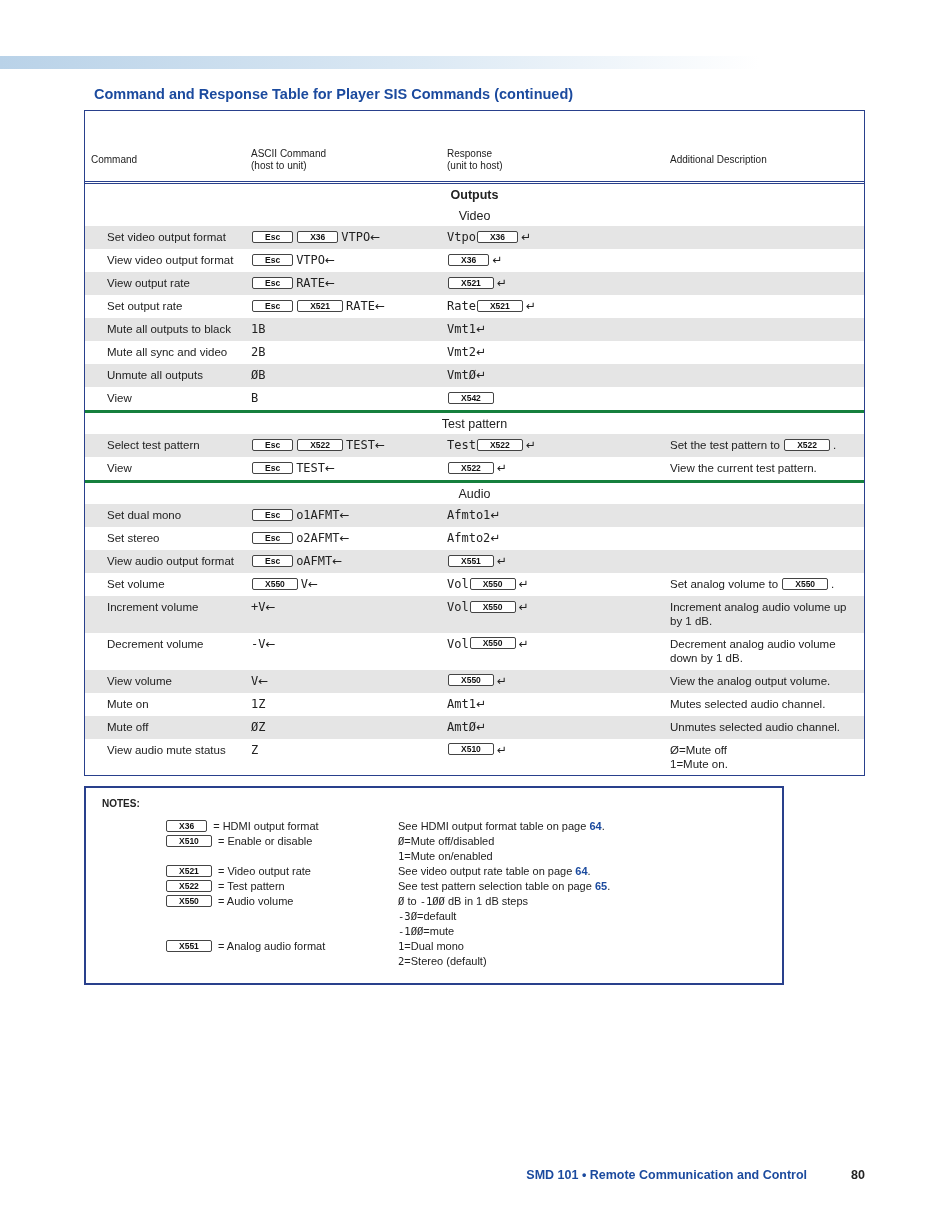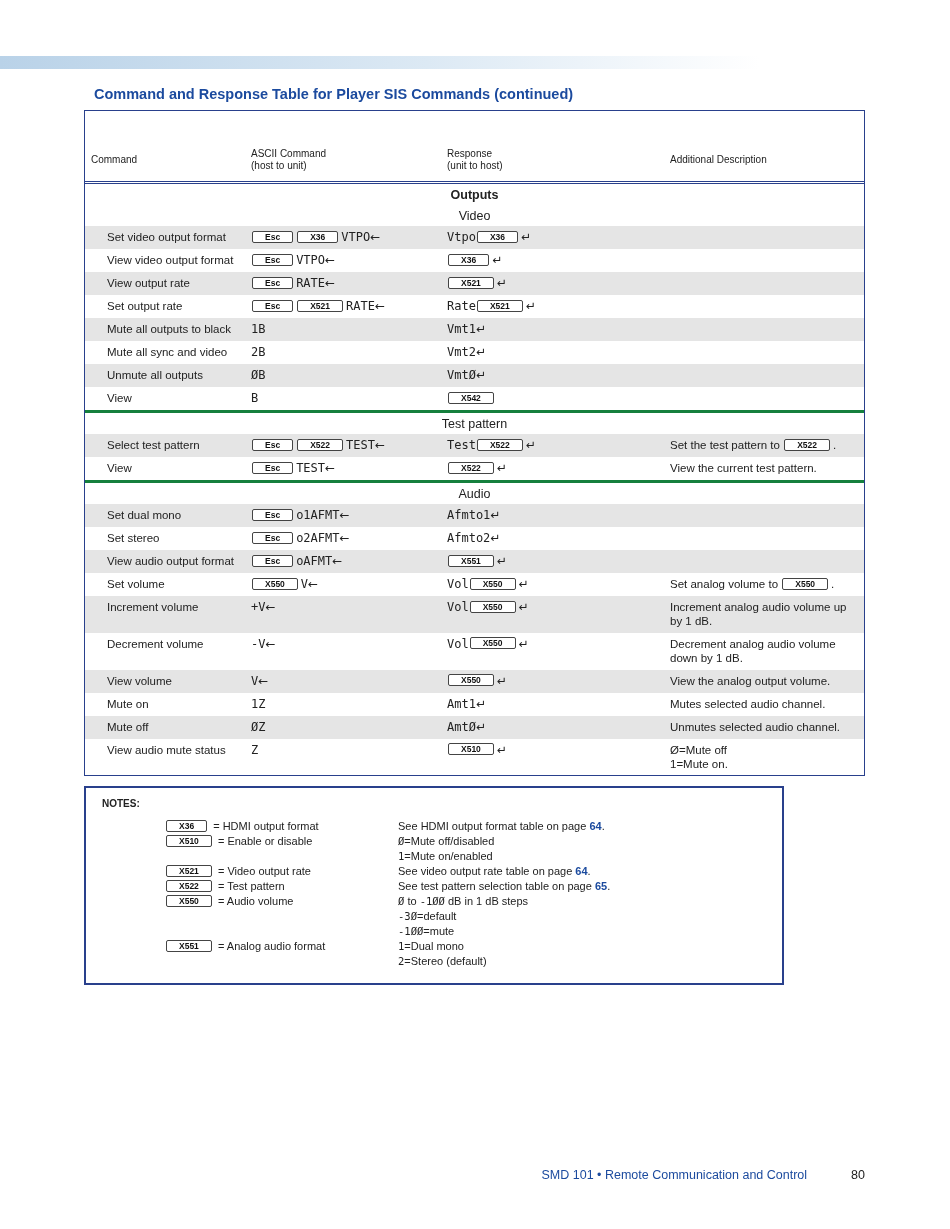--- a/index.html
+++ b/index.html
@@ -49,21 +49,21 @@
   }
   .notes-title{font-weight:bold;font-size:10px;margin-bottom:10px;}
   .note-item{display:flex;font-size:11px;line-height:15px;gap:28px;}
   .note-left{width:268px;box-sizing:border-box;padding-left:63px;flex-shrink:0;}
   .note-left .tag{vertical-align:1px;}
   .note-right{flex:1;}
   .note-right .mono{font-size:10.5px;}
   .footer{
     position:absolute;top:1168px;left:84px;width:781px;
     display:flex;justify-content:flex-end;align-items:baseline;gap:44px;
-    font-weight:normal;font-size:12.5px;
+    font-weight:bold;font-size:12.5px;
   }
   .footer-title{color:#1b4a9e;}
   .footer-page{color:#222;}
 </style>
 </head>
 <body>
 
 <div class="top-band"></div>
 
 <div class="content">

